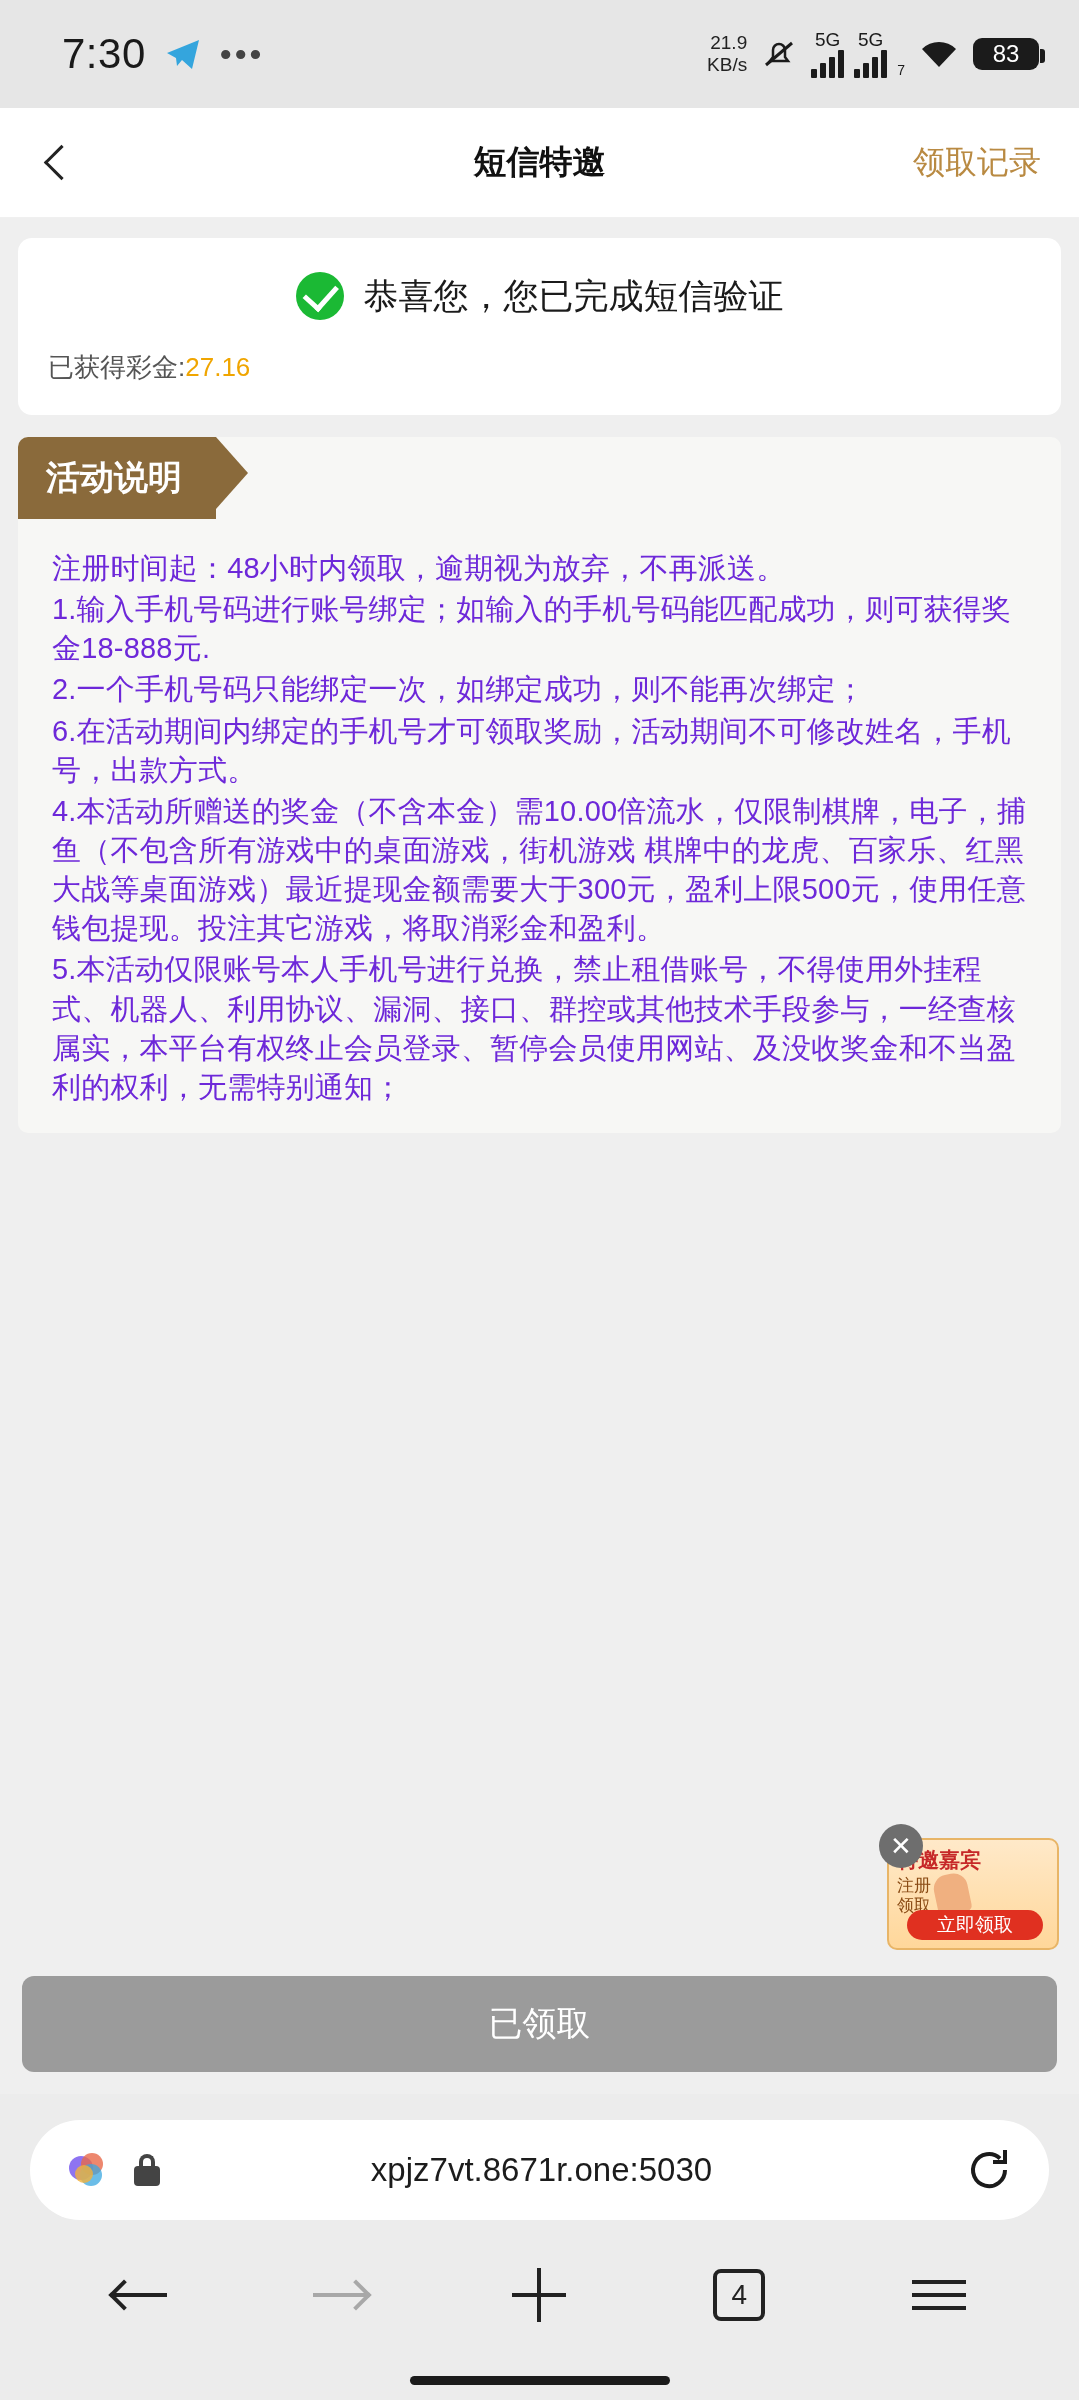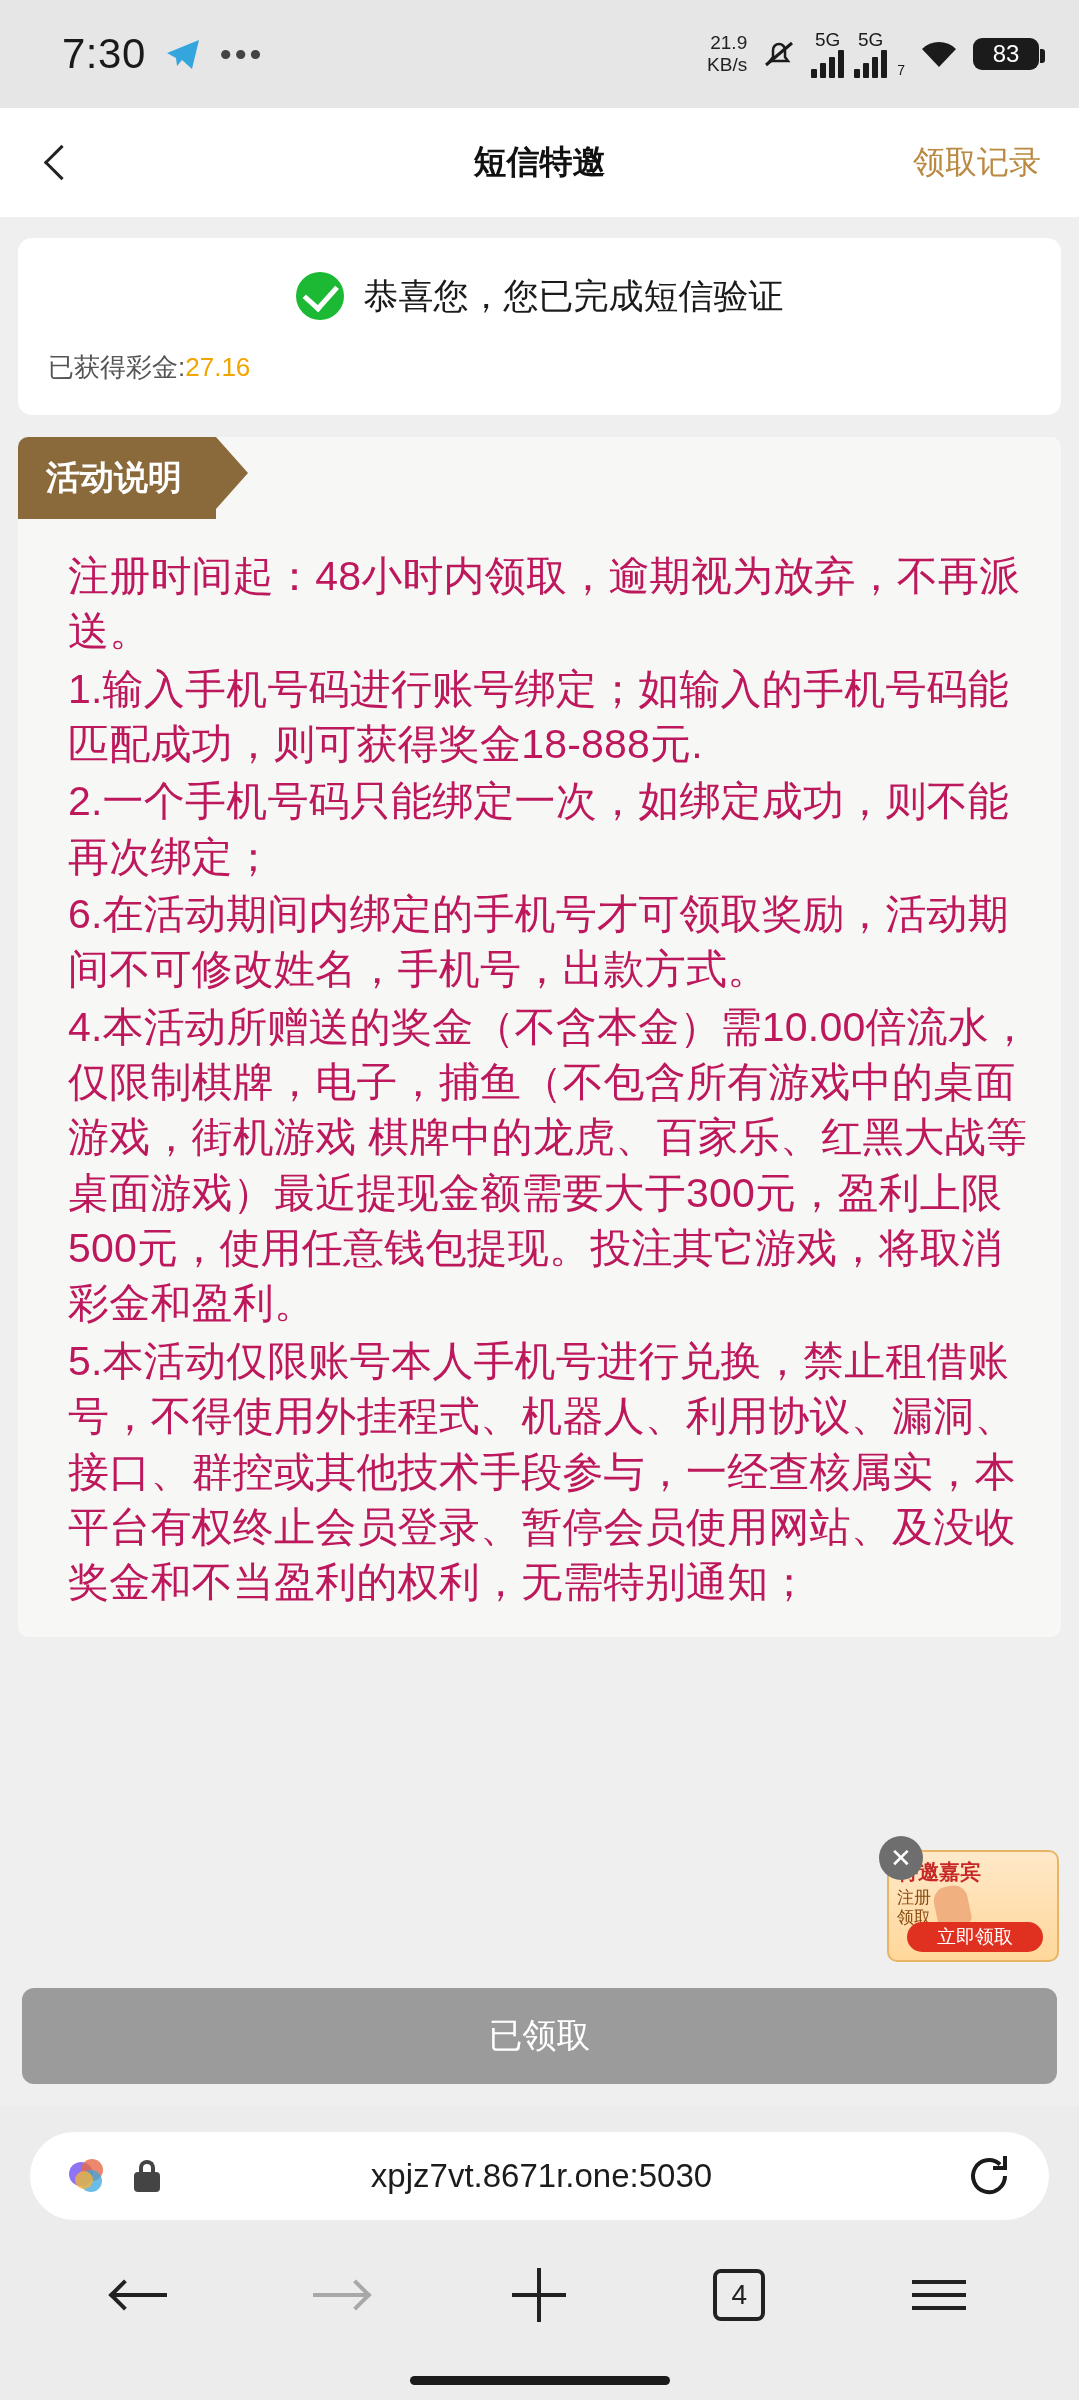--- a/index.html
+++ b/index.html
@@ -116,23 +116,22 @@
     font-size: 34px; font-weight: bold; padding: 18px 34px 18px 28px;
     position: relative; margin-left: 0; border-top-left-radius: 10px;
   }
   .ribbon:after {
     content: ""; position: absolute; right: -32px; top: 0;
     border-top: 36px solid transparent; border-bottom: 36px solid transparent;
     border-left: 32px solid #8a6a3b;
   }
   .panel-body { padding: 30px 30px 0 34px; }
   .panel-body p {
-    font-size: 41px; line-height: 1.35; color: #be185d; margin-bottom: 2px;
+    font-size: 29px; line-height: 1.35; color: #6d28d9; margin-bottom: 2px;
     letter-spacing: 0.2px;
-    margin-left: 16px;
   }
 
   
   .float-ad {
     position: absolute; right: 20px; bottom: 4px; width: 180px; height: 130px;
   }
   .ad-card {
     position: absolute; left: 8px; top: 14px; width: 172px; height: 112px;
     background: linear-gradient(#ffe9c9,#ffd79a); border-radius: 10px;
     border: 2px solid #e8b567; overflow: hidden;
@@ -158,21 +157,21 @@
   .cta-wrap { background: #efefef; padding: 18px 22px 22px 22px; flex: 0 0 auto; }
   .cta {
     width: 100%; height: 96px; border-radius: 12px; background: #9b9b9b;
     color: #fff; font-size: 34px; display: flex; align-items: center;
     justify-content: center; border: none;
   }
 
   
   .browser { background: #ececec; padding: 26px 30px 10px 30px; flex: 0 0 auto; }
   .urlbar {
-    height: 88px; background: #fff; border-radius: 50px; display: flex;
+    height: 100px; background: #fff; border-radius: 50px; display: flex;
     align-items: center; padding: 14px 34px; gap: 22px;
   }
   .copilot { width: 48px; height: 48px; flex: 0 0 auto; }
   .lock-icon { width: 26px; height: 32px; position: relative; flex: 0 0 auto; }
   .lock-body { position: absolute; bottom: 0; width: 26px; height: 20px; background: #444; border-radius: 4px; }
   .lock-shackle {
     position: absolute; top: 0; left: 5px; width: 16px; height: 16px;
     border: 4px solid #444; border-bottom: none; border-radius: 8px 8px 0 0;
   }
   .url-text {

